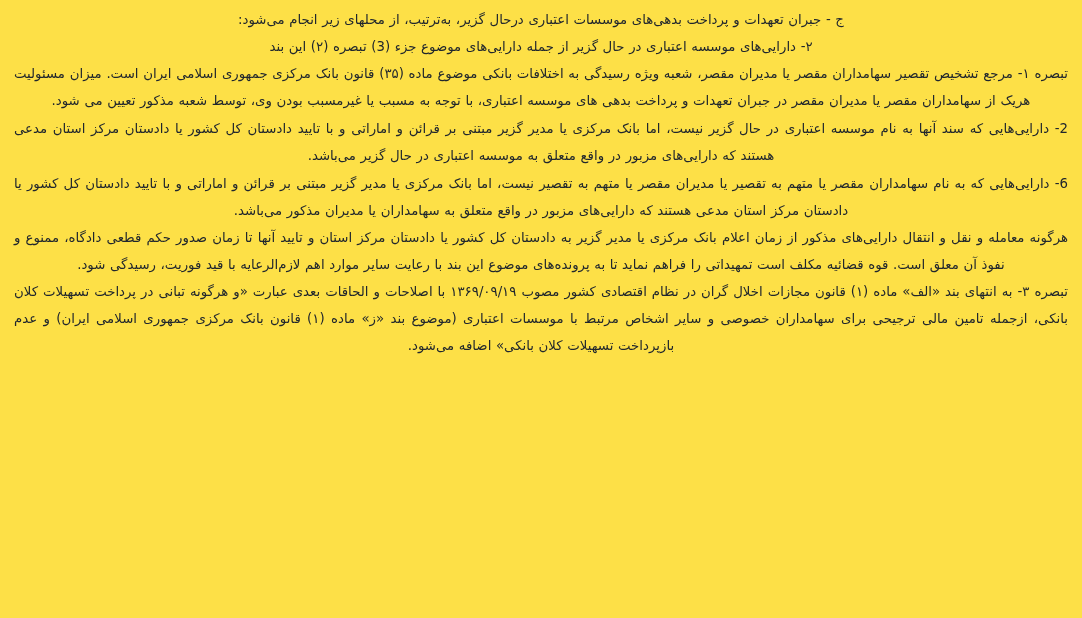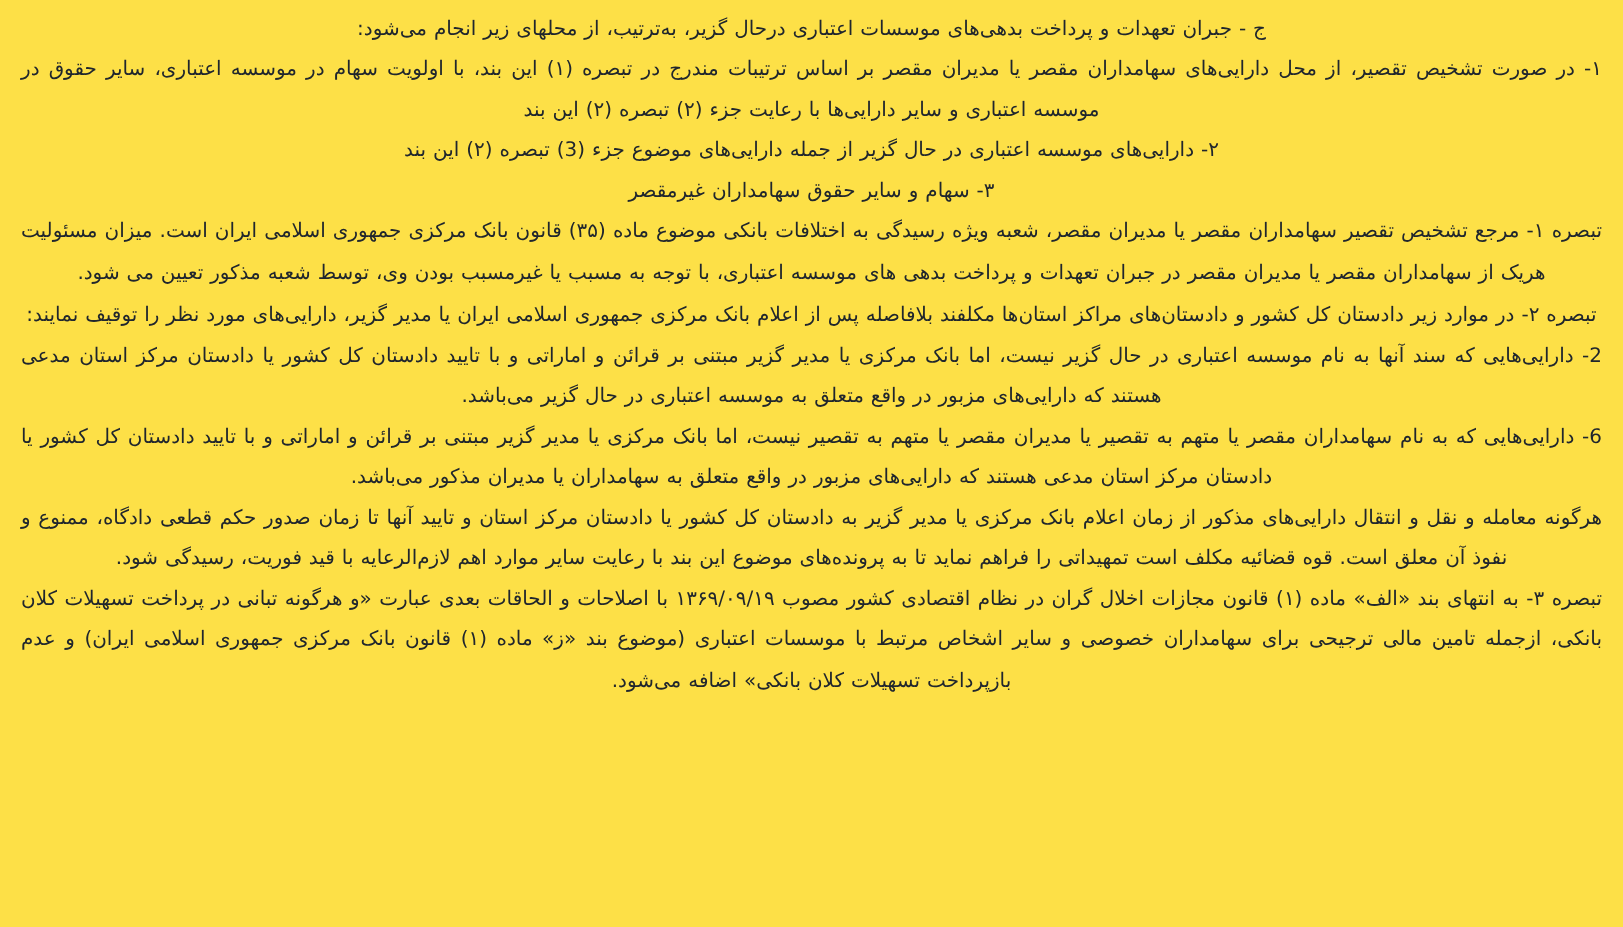--- a/index.html
+++ b/index.html
@@ -49,33 +49,30 @@
   .gap-md { height: 1px; }
 </style>
 </head>
 <body>
 
 <div class="page">
   <div class="doc-body">
 
     <p class="para final-center">ج - جبران تعهدات و پرداخت بدهی‌های موسسات اعتباری درحال گزیر، به‌ترتیب، از محلهای زیر انجام می‌شود:</p>
 
-    <p class="para final-center">۱- در صورت تشخیص تقصیر، از محل دارایی‌های سهامداران مقصر یا مدیران مقصر بر اساس ترتیبات مندرج در تبصره (۱) این بند، با اولویت سهام در موسسه اعتباری، سایر حقوق در موسسه اعتباری و سایر دارایی‌ها با رعایت جزء (۲) تبصره (۲) این بند</p>
 
     <p class="para single">۲- دارایی‌های موسسه اعتباری در حال گزیر از جمله دارایی‌های موضوع جزء (3) تبصره (۲) این بند</p>
 
-    <p class="para single">۳- سهام و سایر حقوق سهامداران غیرمقصر</p>
 
     <div class="gap-sm"></div>
 
     <p class="para final-center">تبصره ۱- مرجع تشخیص تقصیر سهامداران مقصر یا مدیران مقصر، شعبه ویژه رسیدگی به اختلافات بانکی موضوع ماده (۳۵) قانون بانک مرکزی جمهوری اسلامی ایران است. میزان مسئولیت هریک از سهامداران مقصر یا مدیران مقصر در جبران تعهدات و پرداخت بدهی  های موسسه اعتباری، با توجه به مسبب یا غیرمسبب بودن وی، توسط شعبه مذکور تعیین می  شود.</p>
 
     <div class="gap-md"></div>
 
-    <p class="para final-center">تبصره ۲- در موارد زیر دادستان کل کشور و دادستان‌های مراکز استان‌ها مکلفند بلافاصله پس از اعلام بانک مرکزی جمهوری اسلامی ایران یا مدیر گزیر، دارایی‌های مورد نظر را توقیف نمایند:</p>
 
     <div class="gap-sm"></div>
 
     <p class="para final-center">2- دارایی‌هایی که سند آنها به نام موسسه اعتباری در حال گزیر نیست، اما بانک مرکزی یا مدیر گزیر مبتنی بر قرائن و اماراتی و با تایید دادستان کل کشور یا دادستان مرکز استان مدعی هستند که دارایی‌های مزبور در واقع متعلق به موسسه اعتباری در حال گزیر می‌باشد.</p>
 
     <p class="para final-center">6- دارایی‌هایی که به نام سهامداران مقصر یا متهم به تقصیر یا مدیران مقصر یا متهم به تقصیر نیست، اما بانک مرکزی یا مدیر گزیر مبتنی بر قرائن و اماراتی و با تایید دادستان کل کشور یا دادستان مرکز استان مدعی هستند که دارایی‌های مزبور در واقع متعلق به سهامداران یا مدیران مذکور می‌باشد.</p>
 
     <p class="para final-center">هرگونه معامله و نقل و انتقال دارایی‌های مذکور از زمان اعلام بانک مرکزی یا مدیر گزیر به دادستان کل کشور یا دادستان مرکز استان و تایید آنها تا زمان صدور حکم قطعی دادگاه، ممنوع و نفوذ آن معلق است. قوه قضائیه مکلف است تمهیداتی را فراهم نماید تا به پرونده‌های موضوع این بند با رعایت سایر موارد اهم لازم‌الرعایه با قید فوریت، رسیدگی شود.</p>
 
     <div class="gap-sm"></div>

